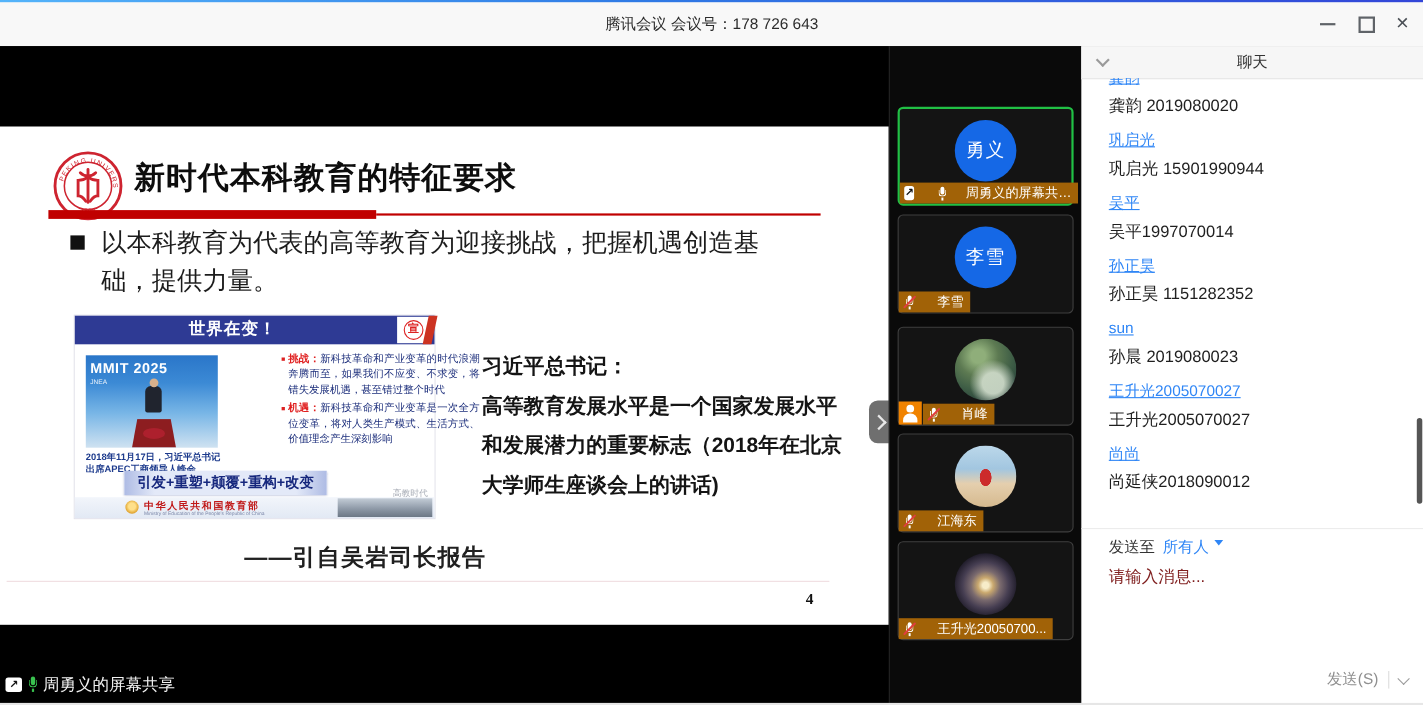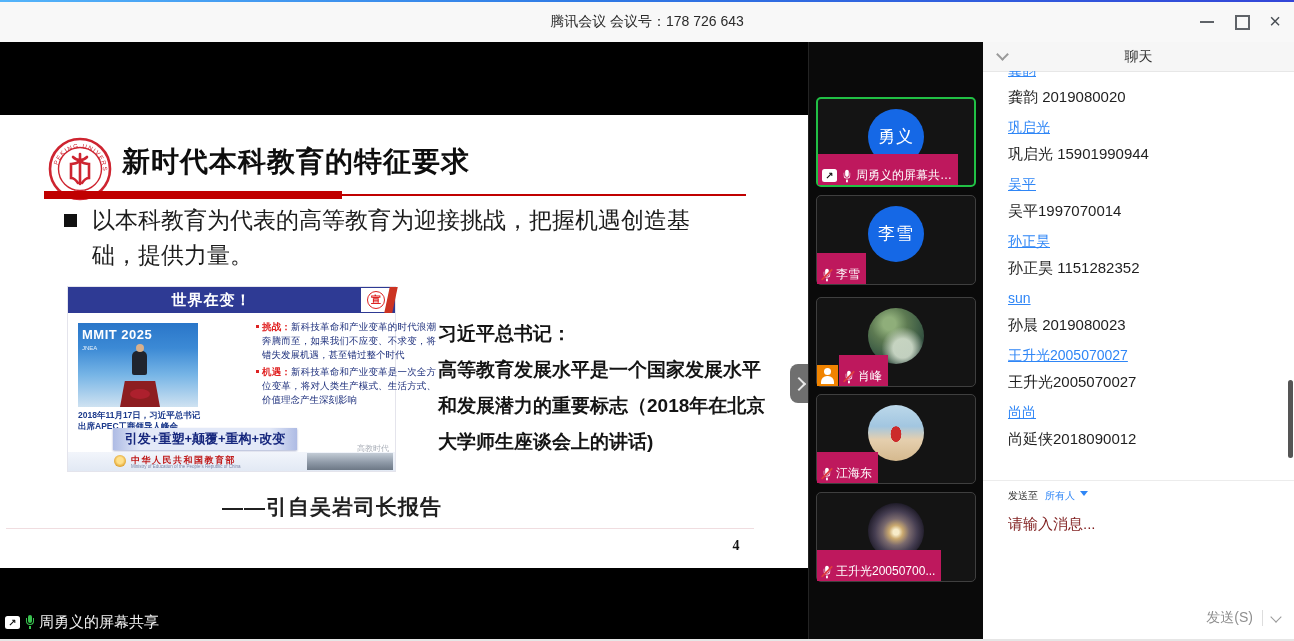--- a/index.html
+++ b/index.html
@@ -108,22 +108,22 @@
   .avatar{position:absolute;left:50%;top:10px;transform:translateX(-50%);width:56px;height:56px;border-radius:50%;}
   .avatar.initials{background:#1568e6;color:#fff;font-size:17px;text-align:center;line-height:56px;letter-spacing:1px;}
   .avatar.nature{background:
         radial-gradient(circle at 62% 72%,rgba(210,222,205,.9) 0 18%,rgba(210,222,205,0) 40%),
         radial-gradient(circle at 38% 28%,#8fae7a 0 12%,#5d7a52 34%,#3f5e46 58%,#2c463c 78%,#223438 100%);}
   .avatar.beach{background:
         radial-gradient(ellipse 9px 13px at 50% 52%,#cc2b2b 0 58%,rgba(0,0,0,0) 62%),
         linear-gradient(180deg,#bcd8ea 0%,#a2c6e0 38%,#e5cfae 62%,#d5b98e 100%);}
   .avatar.galaxy{background:
         radial-gradient(circle at 50% 52%,#f7ecc9 0 7%,#caa96f 17%,#7a6a6e 33%,#463e52 52%,#1b1825 74%,#0d0b13 100%);}
-  .tile-label{position:absolute;left:0;bottom:0;height:19px;background:#be185d;display:flex;align-items:center;
-        gap:4px;padding:12px 6px 0 4px;color:#fff;font-size:12px;white-space:nowrap;max-width:152px;overflow:hidden;}
+  .tile-label{position:absolute;left:0;bottom:0;height:19px;background:#a16207;display:flex;align-items:center;
+        gap:20px;padding:0 6px 0 4px;color:#fff;font-size:12px;white-space:nowrap;max-width:152px;overflow:hidden;}
   .tile-label .mic{transform:scale(.9);}
   .role-badge{position:absolute;left:0;bottom:0;width:21px;height:21px;background:#f08300;}
   .role-badge::before{content:"";position:absolute;left:7px;top:3px;width:7px;height:7px;border-radius:50%;background:#fff;}
   .role-badge::after{content:"";position:absolute;left:4px;top:11px;width:13px;height:8px;border-radius:6px 6px 0 0;background:#fff;}
   .tile-label.shifted{left:22px;}
 
   
   .panel-handle{position:absolute;left:790px;top:322px;width:19px;height:39px;background:#6f6f6f;
         border-radius:8px 0 0 8px;}
   .chev{display:inline-block;width:8px;height:8px;border-right:2px solid #e8e8e8;border-bottom:2px solid #e8e8e8;}
@@ -135,21 +135,21 @@
   .chat-header{position:absolute;left:0;top:0;right:0;height:29px;background:#f6f6f6;border-bottom:1px solid #e7e7e7;}
   .chat-header .title{position:absolute;left:0;right:0;text-align:center;line-height:29px;font-size:14px;color:#333;}
   .chat-header .collapse{position:absolute;left:12px;top:6px;width:16px;height:16px;}
   .chat-header .collapse .chev{position:absolute;left:3px;top:2px;width:7px;height:7px;}
   .chat-scroll{position:absolute;left:0;top:29px;right:0;height:409px;overflow:hidden;padding:0 16px 0 25px;box-sizing:border-box;}
   .chat-user{font-size:14px;line-height:17px;color:#2f86f6;margin-top:12px;text-decoration:underline;}
   .chat-user.first{margin-top:-9px;}
   .chat-text{font-size:15px;line-height:20px;color:#1f1f1f;margin-top:8px;}
   .chat-scrollbar{position:absolute;right:1px;top:338px;width:5px;height:78px;background:#555;border-radius:3px;}
   .chat-divider{position:absolute;left:0;right:0;top:438px;height:1px;background:#ececec;}
-  .send-to{position:absolute;left:25px;top:447px;font-size:10px;display:flex;align-items:flex-start;}
+  .send-to{position:absolute;left:25px;top:447px;font-size:14px;display:flex;align-items:flex-start;}
   .send-to .lbl{color:#333;}
   .send-to .val{color:#2f86f6;margin-left:7px;}
   .send-to .caret{width:0;height:0;border-left:4px solid transparent;border-right:4px solid transparent;
         border-top:5px solid #2f86f6;margin-left:5px;margin-top:2px;}
   .msg-input{position:absolute;left:25px;top:473px;right:20px;font-size:15px;color:#7f1d1d;}
   .send-row{position:absolute;right:14px;bottom:14px;display:flex;align-items:center;}
   .send-btn{color:#8f8f8f;font-size:14px;}
   .send-sep{width:1px;height:16px;background:#ddd;margin:0 9px;}
   .send-drop{width:7px;height:7px;border-right:1.6px solid #9a9a9a;border-bottom:1.6px solid #9a9a9a;
         transform:rotate(45deg);margin-top:-3px;}

